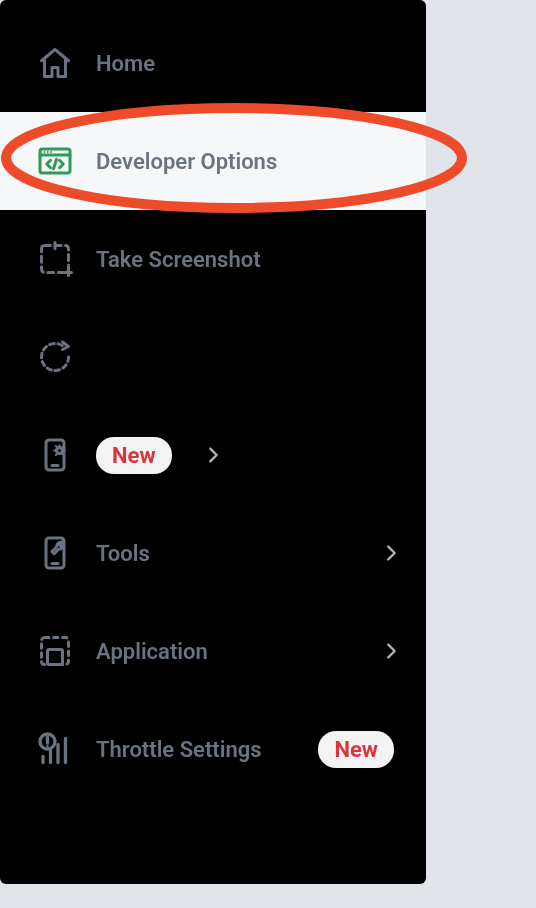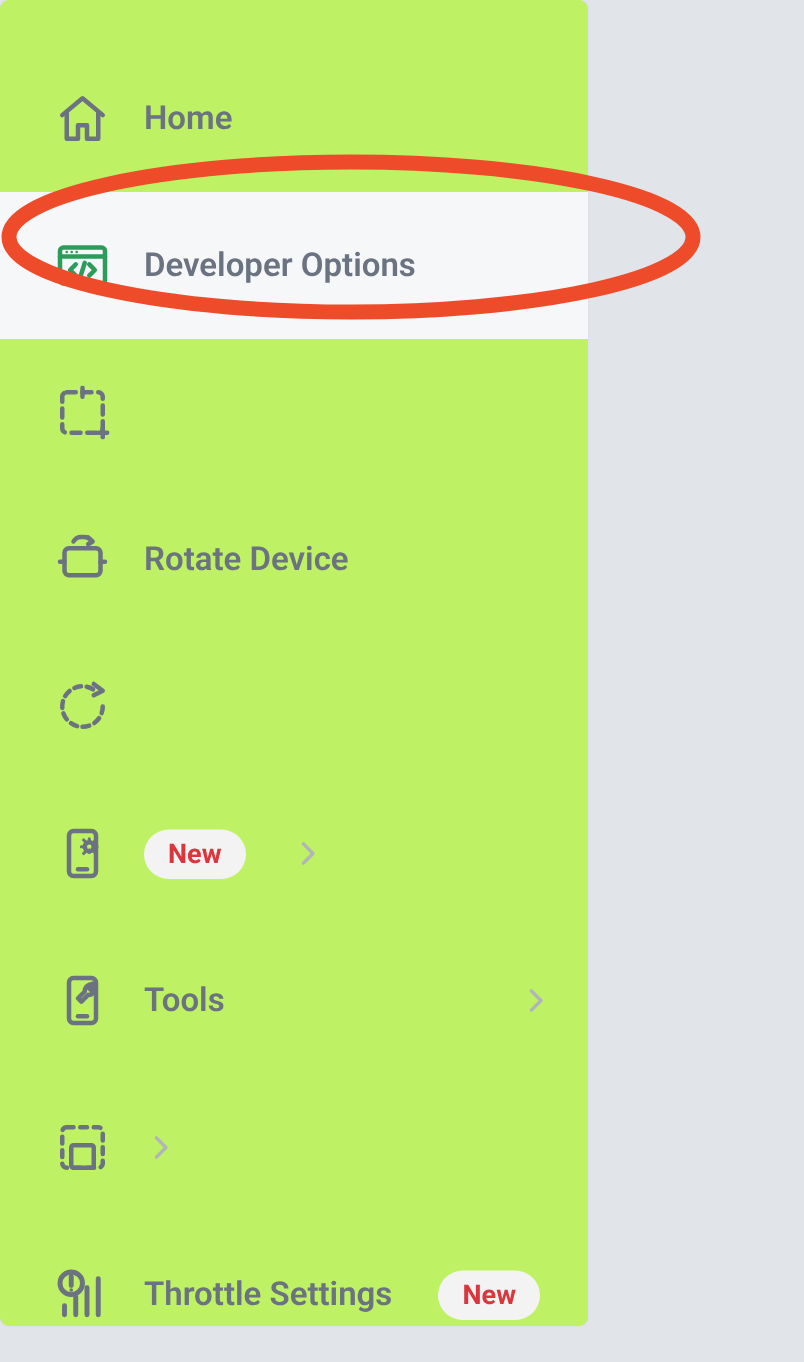--- a/index.html
+++ b/index.html
@@ -5,26 +5,26 @@
     * { box-sizing: border-box; margin: 0; padding: 0; }
     body {
       font-family: -apple-system, BlinkMacSystemFont, "Segoe UI", Roboto, Helvetica, Arial, sans-serif;
       background: #e1e5ea;
       width: 536px;
       height: 908px;
       overflow: hidden;
       position: relative;
     }
     .panel {
-      background: #bef264;
-      width: 392px;
+      background: #000000;
+      width: 426px;
       height: 884px;
       margin: 0;
       border-radius: 6px;
-      padding-top: 30px;
+      padding-top: 14px;
       box-shadow: 0 0 2px rgba(0,0,0,0.05);
       position: relative;
     }
     .menu-item {
       display: flex;
       align-items: center;
       height: 98px;
       padding: 0 24px 0 36px;
       cursor: pointer;
       gap: 22px;
@@ -45,21 +45,21 @@
     .menu-item.selected .icon { color: #2e8b57; }
     .menu-item .label {
       font-size: 22px;
       font-weight: 600;
       color: #6b7280;
       flex: 1;
     }
     .badge {
       background: #f3f3f3;
       color: #d9363e;
-      font-size: 18px;
+      font-size: 22px;
       font-weight: 700;
       padding: 6px 16px;
       border-radius: 18px;
       margin-right: 8px;
     }
     .chevron {
       color: #b0b4bb;
       display: flex;
       align-items: center;
     }
@@ -104,34 +104,23 @@
     <span class="icon">
       <svg viewBox="0 0 24 24" width="36" height="36" fill="none" stroke="currentColor" stroke-width="2" stroke-linecap="round" stroke-linejoin="round" stroke-dasharray="4 3">
         <rect x="3" y="3" width="18" height="18" rx="2"></rect>
         <g stroke-dasharray="0">
           <line x1="12" y1="1" x2="12" y2="5"></line>
           <line x1="19" y1="21" x2="23" y2="21"></line>
           <line x1="21" y1="19" x2="21" y2="23"></line>
         </g>
       </svg>
     </span>
+    <span class="label">Take Screenshot</span>
   </div>
 
-  <div class="menu-item">
-    <span class="icon">
-      <svg viewBox="0 0 24 24" width="36" height="36" fill="none" stroke="currentColor" stroke-width="2" stroke-linecap="round" stroke-linejoin="round">
-        <rect x="4" y="7" width="16" height="12" rx="2"></rect>
-        <line x1="2" y1="13" x2="4" y2="13"></line>
-        <line x1="20" y1="13" x2="22" y2="13"></line>
-        <path d="M8 4a4 4 0 0 1 4-2 4 4 0 0 1 4 2"></path>
-        <polyline points="14.5 2.2 16.5 4 14.5 5.2"></polyline>
-      </svg>
-    </span>
-    <span class="label">Rotate Device</span>
-  </div>
 
   <div class="menu-item">
     <span class="icon">
       <svg viewBox="0 0 24 24" width="36" height="36" fill="none" stroke="currentColor" stroke-width="2" stroke-linecap="round" stroke-linejoin="round">
         <path d="M21 12a9 9 0 1 1-3.5-7.1" stroke-dasharray="3 2.5"></path>
         <polyline points="17 2 21 5 17 7" stroke-dasharray="0"></polyline>
       </svg>
     </span>
   </div>
 
@@ -168,20 +157,21 @@
     </span>
   </div>
 
   <div class="menu-item">
     <span class="icon">
       <svg viewBox="0 0 24 24" width="36" height="36" fill="none" stroke="currentColor" stroke-width="2" stroke-linecap="round" stroke-linejoin="round" stroke-dasharray="3 3">
         <rect x="3" y="3" width="18" height="18" rx="2"></rect>
         <rect x="7" y="11" width="10" height="10" rx="1" stroke-dasharray="0"></rect>
       </svg>
     </span>
+    <span class="label">Application</span>
     <span class="chevron">
       <svg viewBox="0 0 24 24" width="22" height="22" fill="none" stroke="currentColor" stroke-width="2.5" stroke-linecap="round" stroke-linejoin="round">
           <polyline points="9 5 16 12 9 19"></polyline>
         </svg>
     </span>
   </div>
 
   <div class="menu-item">
     <span class="icon">
       <svg viewBox="0 0 24 24" width="36" height="36" fill="none" stroke="currentColor" stroke-width="2.2" stroke-linecap="round" stroke-linejoin="round">

